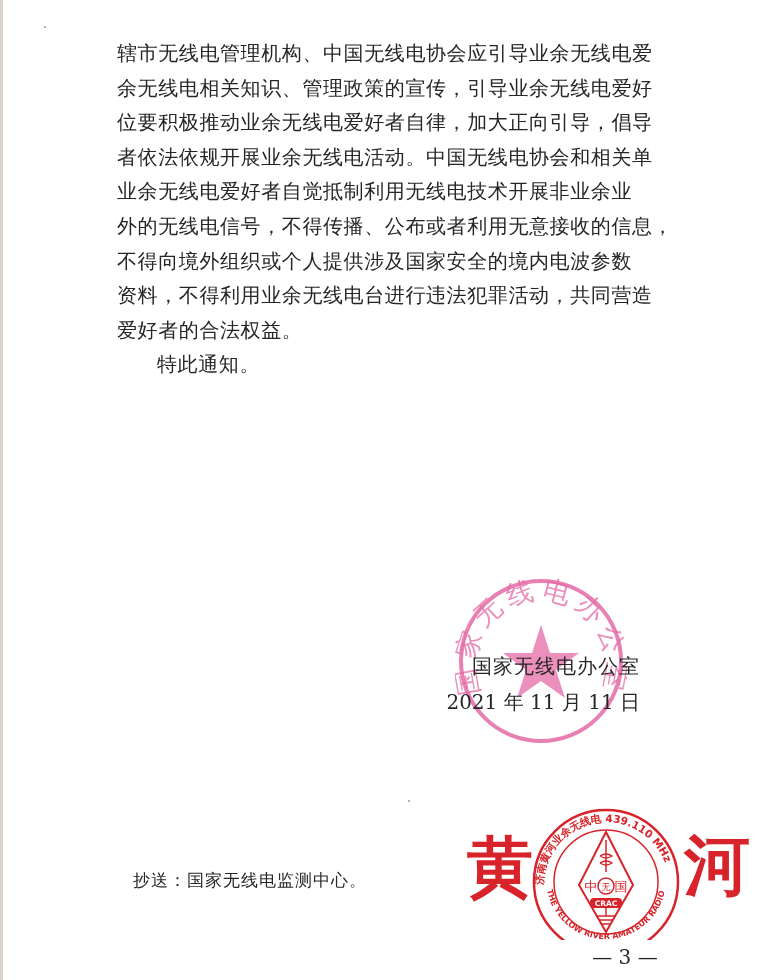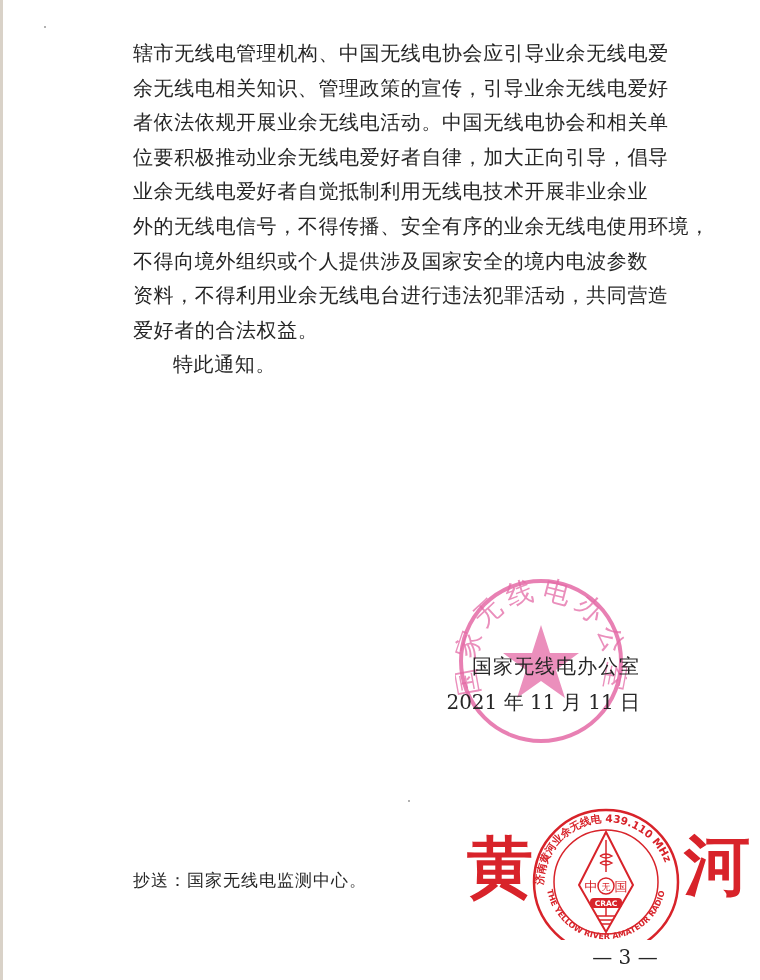--- a/index.html
+++ b/index.html
@@ -9,21 +9,21 @@
     font-family: "DejaVu Serif", "Liberation Serif", serif;
     color: #262626;
   }
   .left-edge {
     position: absolute; left: 0; top: 0; width: 3px; height: 980px;
     background: #d9d2c8;
   }
   .speck { position: absolute; width: 2px; height: 2px; background: #999; border-radius: 1px; }
   .body-text {
     position: absolute; left: 117px; top: 36px; width: 530px;
-    font-size: 20px; line-height: 34.6px; letter-spacing: 0.6px; margin-left: 16px;
+    font-size: 20px; line-height: 34.6px; letter-spacing: 0.6px;
   }
   .line { white-space: nowrap; height: 34.6px; }
   .indent { padding-left: 40px; }
   .seal-gov {
     position: absolute; left: 455px; top: 575px; width: 172px; height: 172px;
   }
   .signature {
     position: absolute; left: 440px; top: 648px; width: 200px;
     font-size: 20px; line-height: 36px; text-align: right; z-index: 2;
   }
@@ -41,24 +41,24 @@
 </head>
 <body>
 
 <div class="left-edge"></div>
 <div class="speck" style="left:44px;top:26px;"></div>
 <div class="speck" style="left:408px;top:800px;"></div>
 
 <div class="body-text">
   <div class="line">辖市无线电管理机构、中国无线电协会应引导业余无线电爱</div>
   <div class="line">余无线电相关知识、管理政策的宣传，引导业余无线电爱好</div>
+  <div class="line">位要积极推动业余无线电爱好者自律，加大正向引导，倡导</div>
   <div class="line">者依法依规开展业余无线电活动。中国无线电协会和相关单</div>
-  <div class="line">位要积极推动业余无线电爱好者自律，加大正向引导，倡导</div>
   <div class="line">业余无线电爱好者自觉抵制利用无线电技术开展非业余业</div>
-  <div class="line">外的无线电信号，不得传播、安全有序的业余无线电使用环境，</div>
+  <div class="line">外的无线电信号，不得传播、公布或者利用无意接收的信息，</div>
   <div class="line">不得向境外组织或个人提供涉及国家安全的境内电波参数</div>
   <div class="line">资料，不得利用业余无线电台进行违法犯罪活动，共同营造</div>
   <div class="line">爱好者的合法权益。</div>
   <div class="line indent">特此通知。</div>
 </div>
 
 <svg class="seal-gov" viewBox="0 0 172 172">
   <defs>
     <path id="sealArc" d="M 26 118 A 66 66 0 1 1 146 118"></path>
   </defs>

